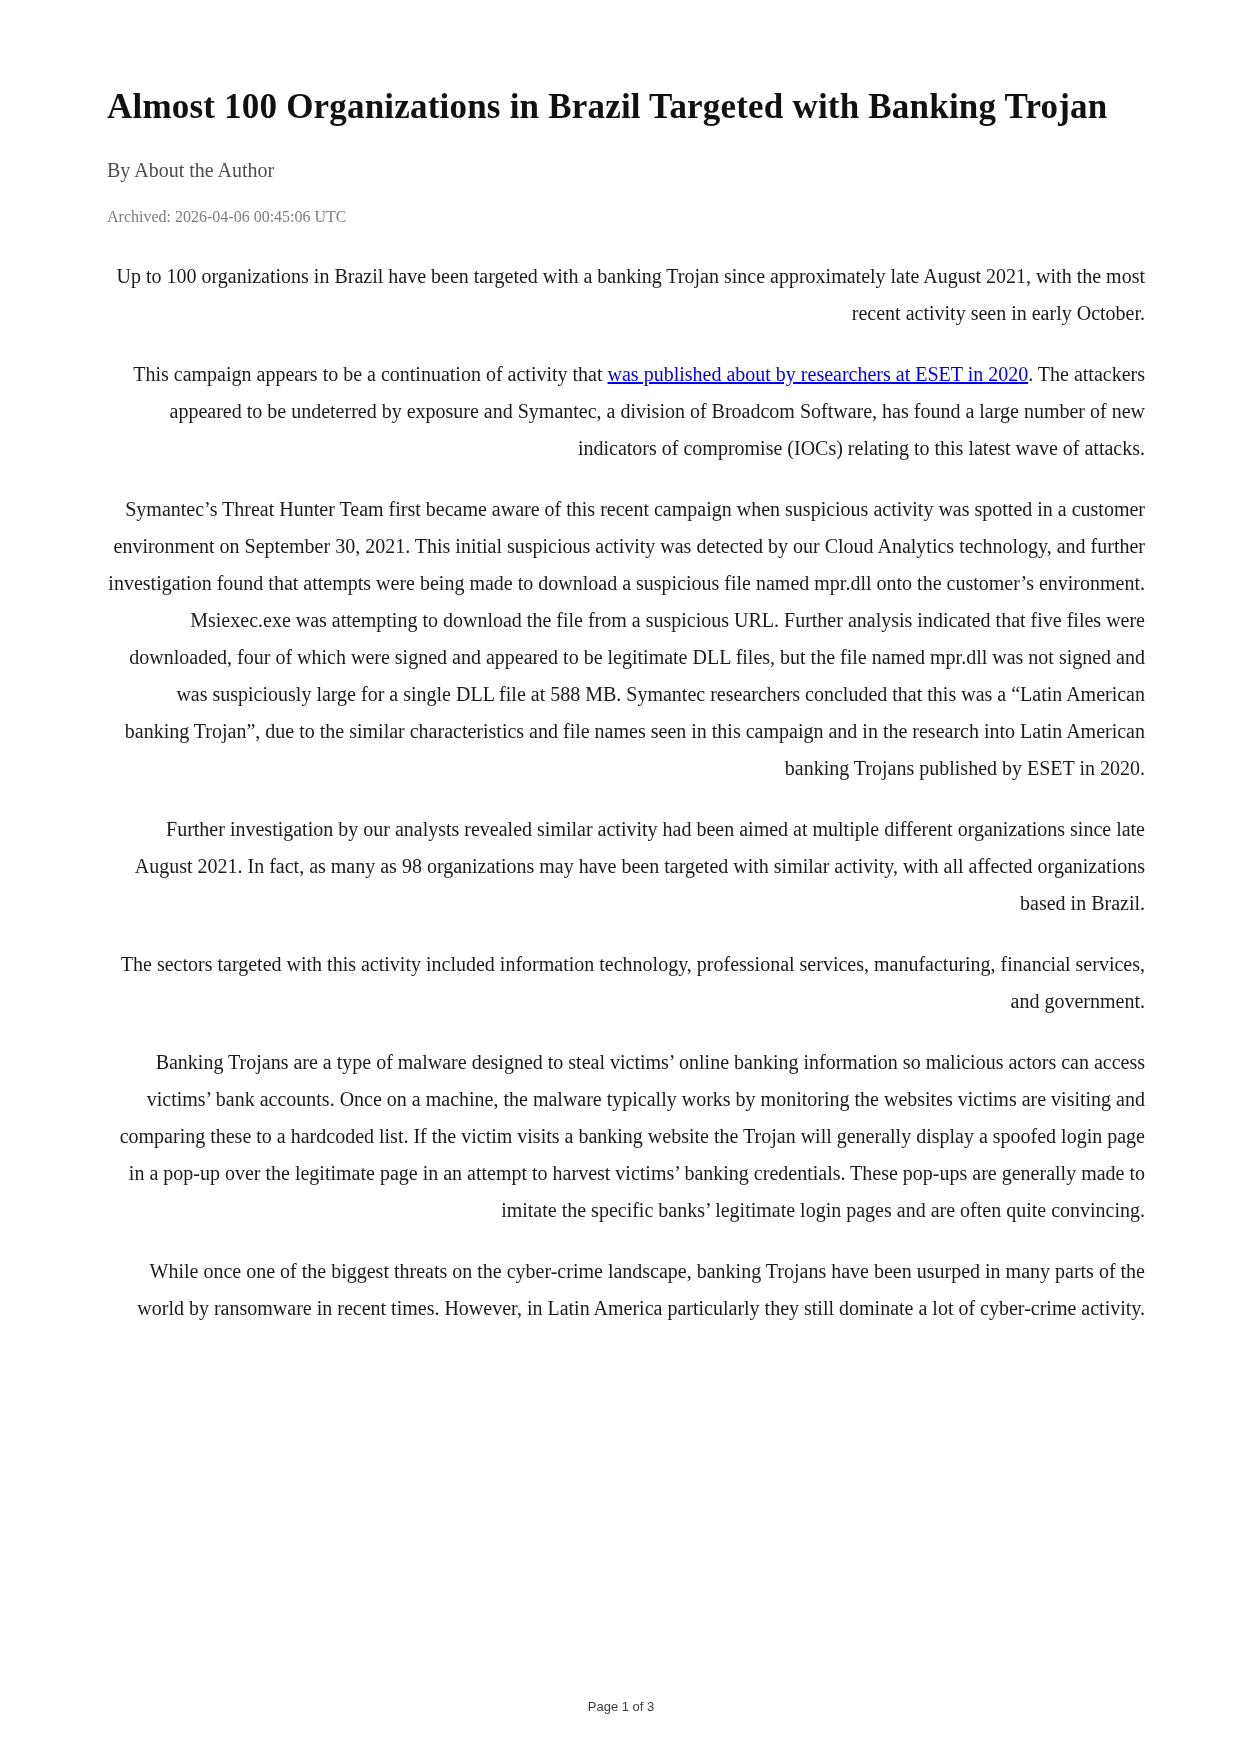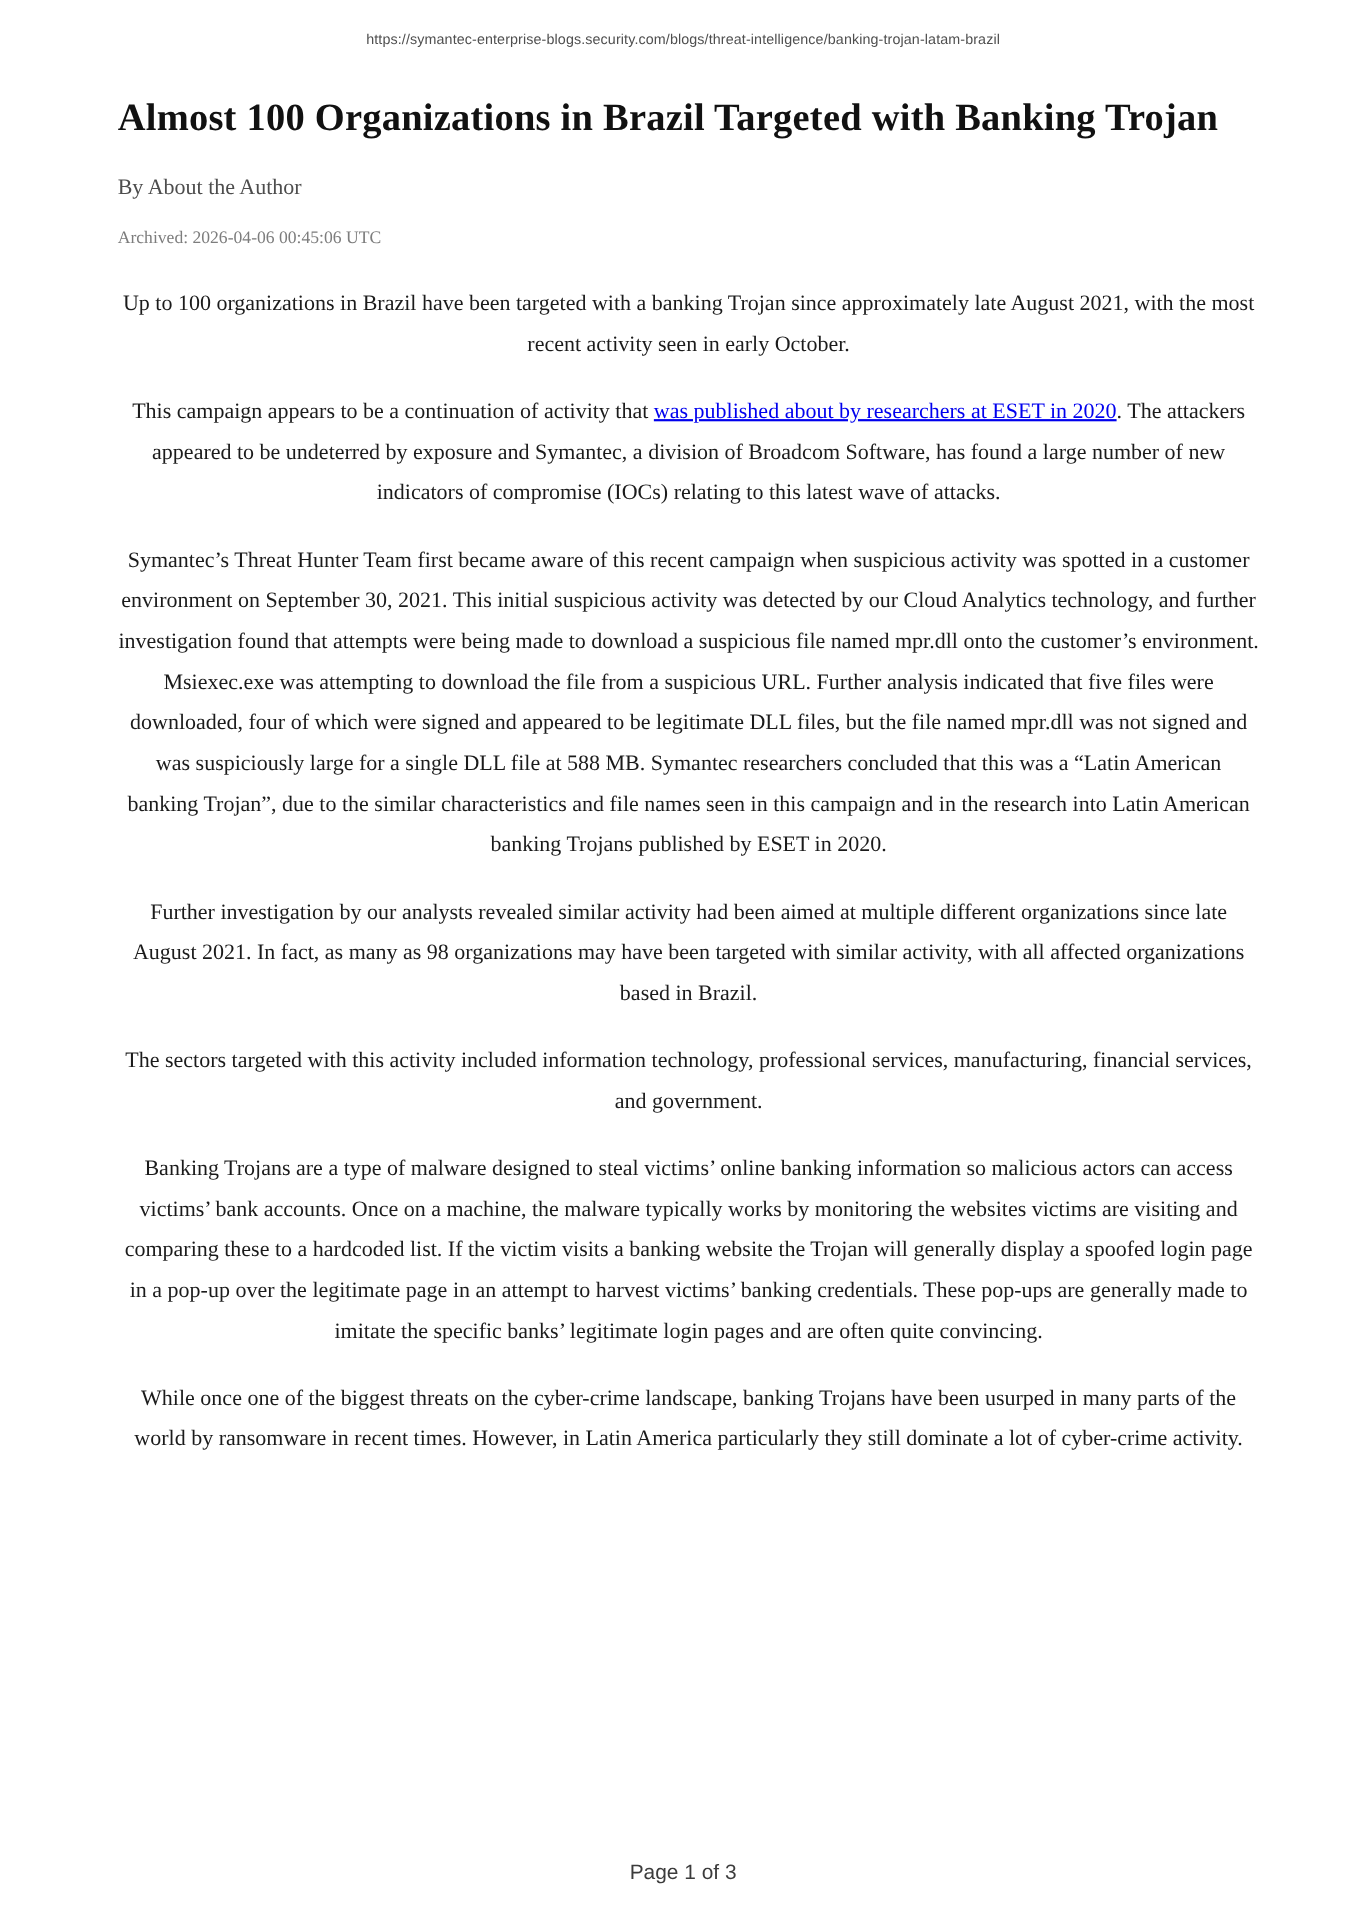--- a/index.html
+++ b/index.html
@@ -49,21 +49,21 @@
     margin-top: 24px;
     font-size: 16px;
     line-height: 22px;
     color: #7d7d7d;
   }
   p.body-para {
     margin: 0 0 24px 0;
     font-size: 20px;
     line-height: 37px;
     color: #1b1b1b;
-    text-align: center;
+    text-align: right;
   }
   p.first-para { margin-top: 30px; }
   a.inline-link {
     color: #0000ee;
     text-decoration: underline;
     cursor: pointer;
   }
   h2.section-heading {
     margin: 40px 0 28px 0;
     font-size: 29px;
@@ -71,30 +71,29 @@
     font-weight: bold;
     color: #111111;
   }
   .footer-page {
     position: absolute;
     bottom: 42px;
     left: 0;
     width: 100%;
     text-align: center;
     font-family: "Liberation Sans", sans-serif;
-    font-size: 19px;
+    font-size: 13px;
     color: #3c3c3c;
   }
 </style>
 </head>
 <body>
 
 <div class="page">
 
-  <div class="header-url">https://symantec-enterprise-blogs.security.com/blogs/threat-intelligence/banking-trojan-latam-brazil</div>
 
   <div class="content">
 
     <h1 class="title">Almost 100 Organizations in Brazil Targeted with Banking Trojan</h1>
 
     <div class="byline">By About the Author</div>
 
     <div class="archived">Archived: 2026-04-06 00:45:06 UTC</div>
 
     <p class="body-para first-para">Up to 100 organizations in Brazil have been targeted with a banking Trojan since approximately late August 2021, with the most recent activity seen in early October.</p>

